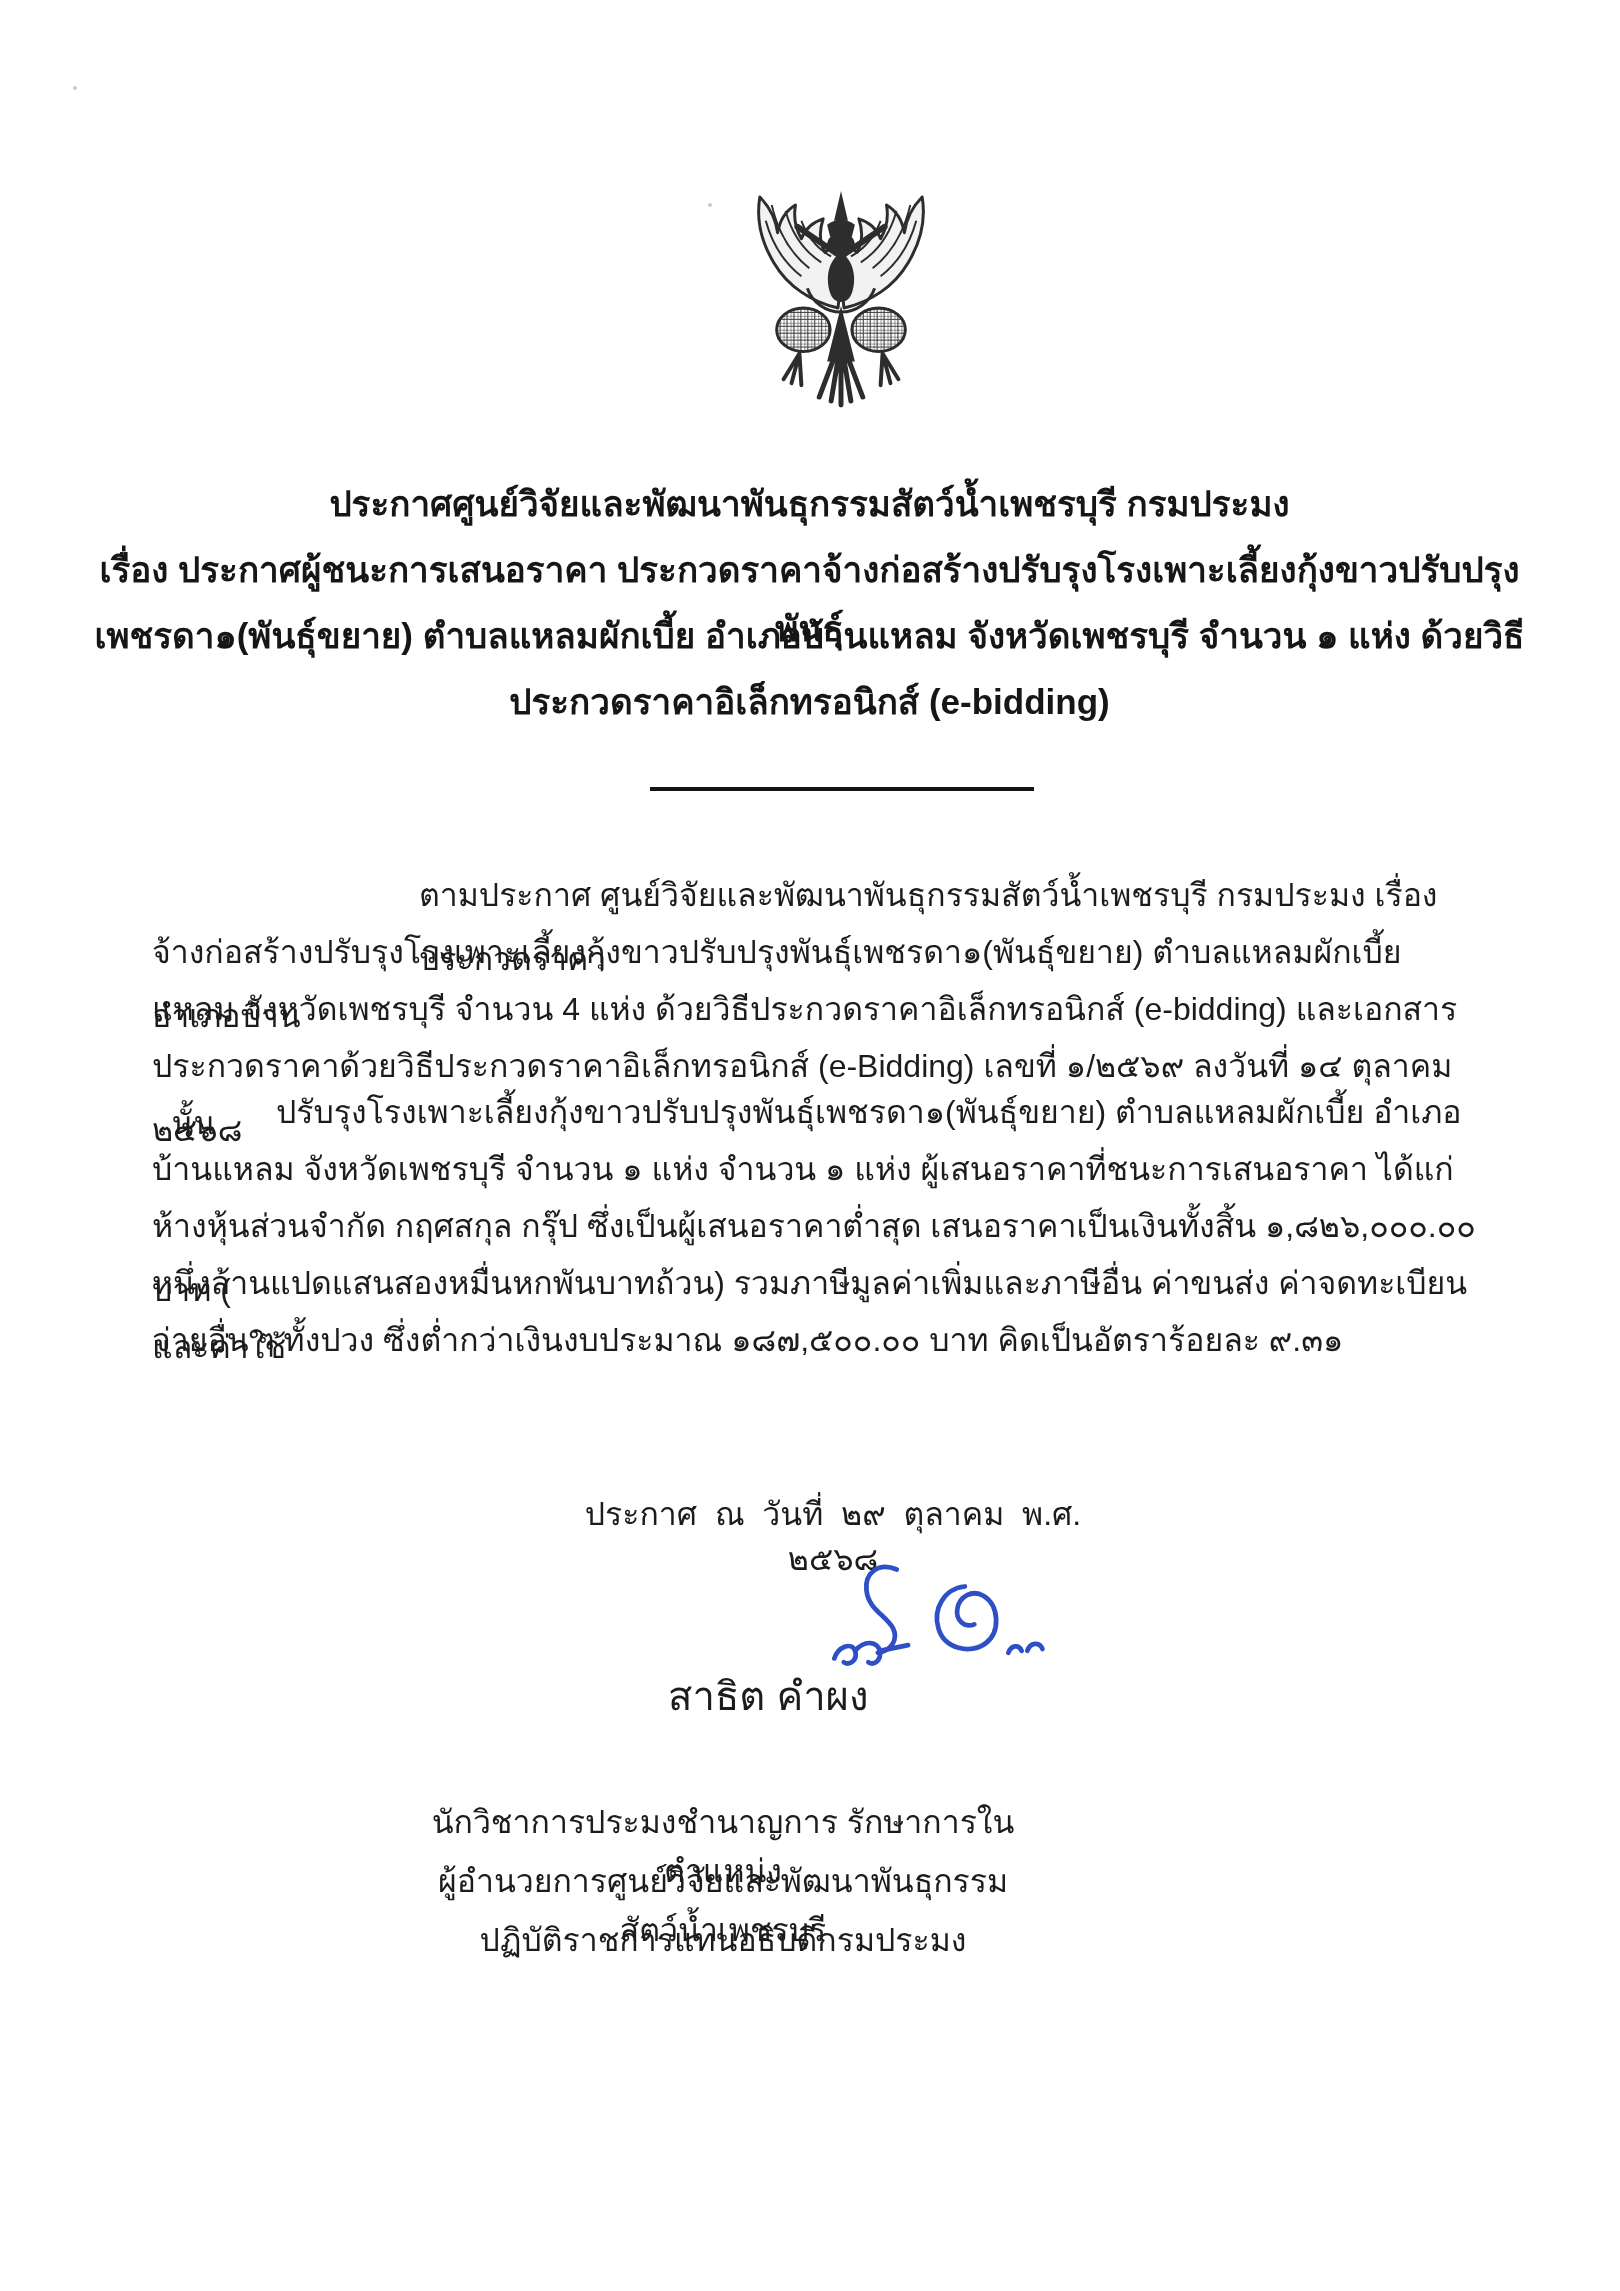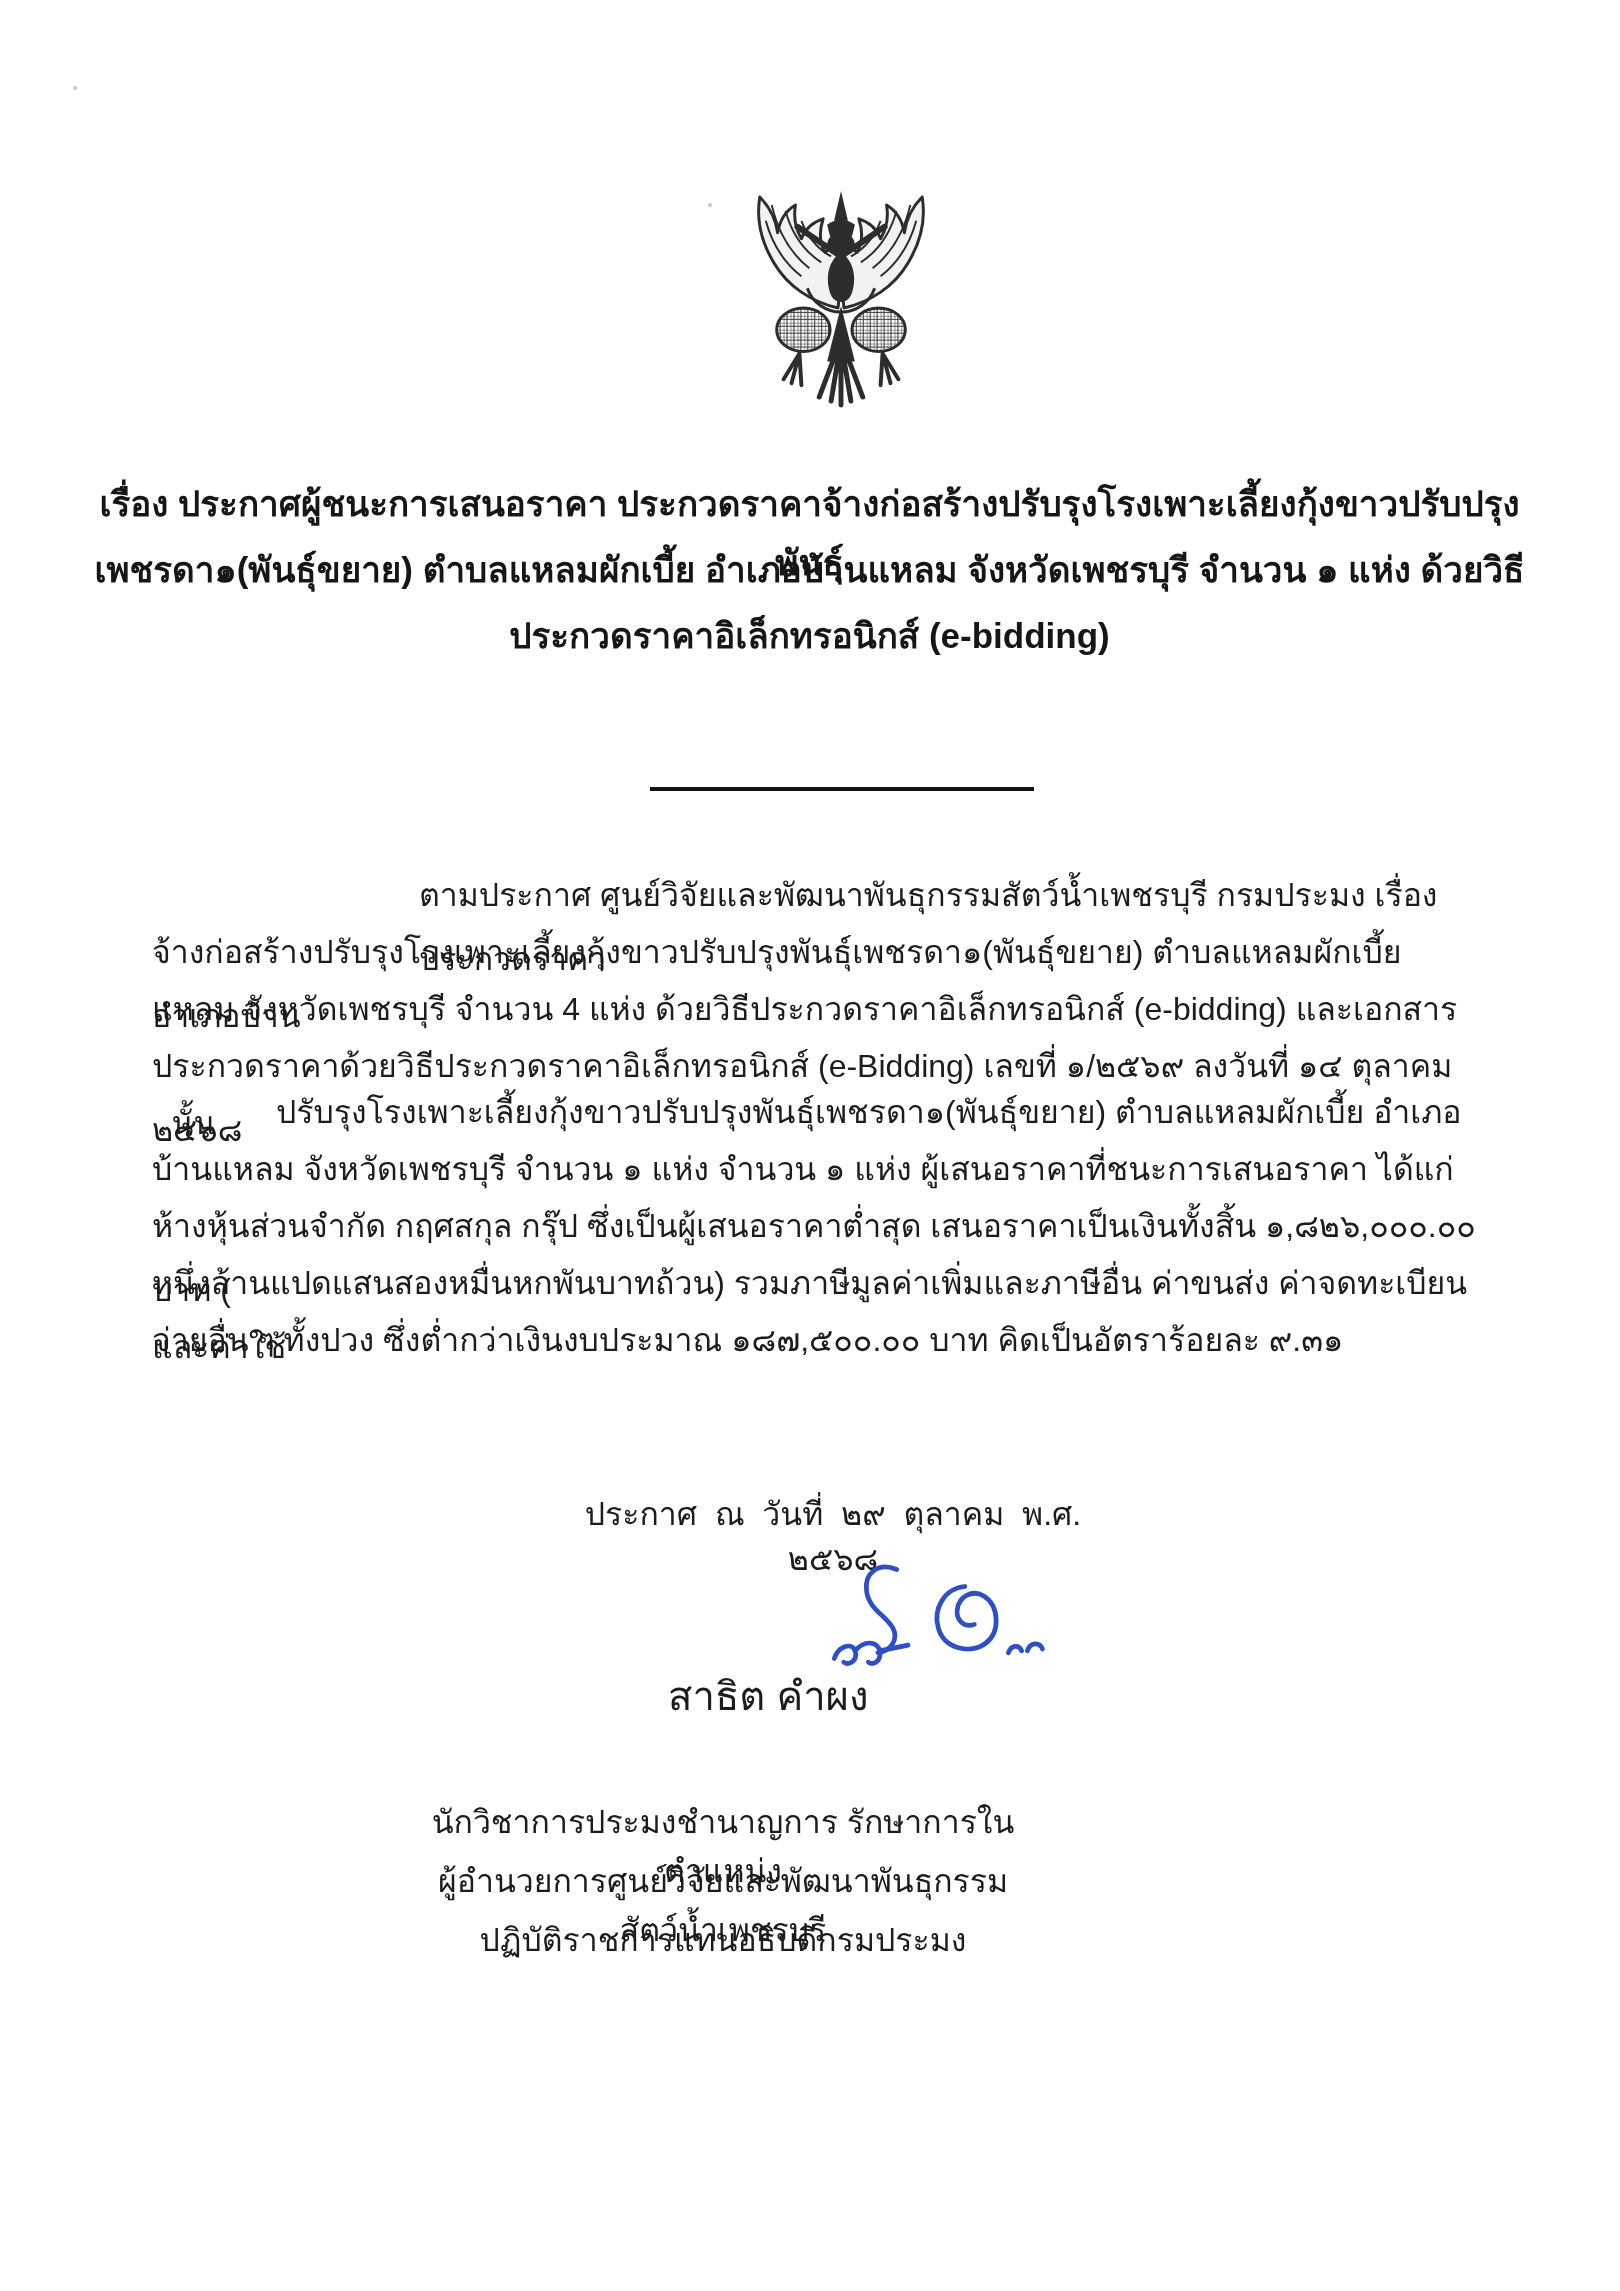--- a/index.html
+++ b/index.html
@@ -94,20 +94,21 @@
     <ellipse cx="62" cy="140" rx="27" ry="22" fill="url(#hatch)" stroke="#2d2d2d" stroke-width="3"></ellipse>
     <ellipse cx="138" cy="140" rx="27" ry="22" fill="url(#hatch)" stroke="#2d2d2d" stroke-width="3"></ellipse>
 
     <path d="M100,116 L86,172 L114,172 Z" fill="#2d2d2d"></path>
     <path d="M100,150 L78,208 M100,152 L90,212 M100,154 L100,216 M100,152 L110,212 M100,150 L122,208" stroke="#2d2d2d" stroke-width="5" stroke-linecap="round" fill="none"></path>
 
     <path d="M58,164 L42,190 M58,164 L50,194 M58,164 L60,196 M142,164 L158,190 M142,164 L150,194 M142,164 L140,196" stroke="#2d2d2d" stroke-width="4" stroke-linecap="round" fill="none"></path>
   </svg>
 
   <div class="title-block">
+    <div class="title-line">ประกาศศูนย์วิจัยและพัฒนาพันธุกรรมสัตว์น้ำเพชรบุรี กรมประมง</div>
     <div class="title-line">เรื่อง ประกาศผู้ชนะการเสนอราคา ประกวดราคาจ้างก่อสร้างปรับรุงโรงเพาะเลี้ยงกุ้งขาวปรับปรุงพันธุ์</div>
     <div class="title-line">เพชรดา๑(พันธุ์ขยาย) ตำบลแหลมผักเบี้ย อำเภอบ้านแหลม จังหวัดเพชรบุรี จำนวน ๑ แห่ง ด้วยวิธี</div>
     <div class="title-line">ประกวดราคาอิเล็กทรอนิกส์ (e-bidding)</div>
   </div>
 
   <div class="divider"></div>
 
   <div class="para p1">
     <div class="body-line indent-lg">ตามประกาศ ศูนย์วิจัยและพัฒนาพันธุกรรมสัตว์น้ำเพชรบุรี กรมประมง เรื่อง ประกวดราคา</div>
     <div class="body-line">จ้างก่อสร้างปรับรุงโรงเพาะเลี้ยงกุ้งขาวปรับปรุงพันธุ์เพชรดา๑(พันธุ์ขยาย) ตำบลแหลมผักเบี้ย อำเภอบ้าน</div>

